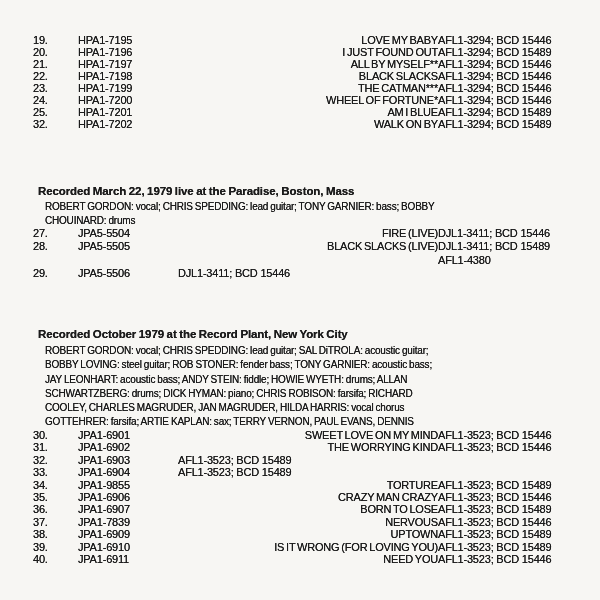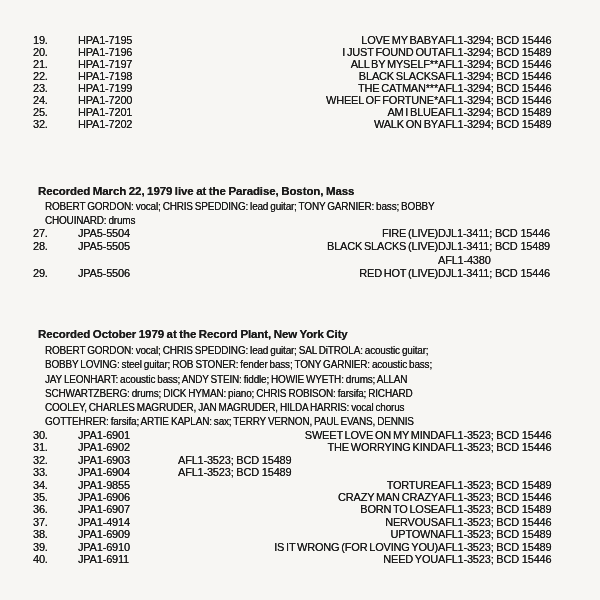--- a/index.html
+++ b/index.html
@@ -130,21 +130,20 @@
         <span class="col-matrix">JPA5-5505</span>
         <span class="col-title">BLACK SLACKS (LIVE)</span>
         <span class="col-rel">
           <div class="rel-line">DJL1-3411; BCD 15489</div>
           <div class="rel-line">AFL1-4380</div>
         </span>
       </div>
       <div class="track-row">
         <span class="col-num">29.</span>
         <span class="col-matrix">JPA5-5506</span>
-        <span class="col-title">RED HOT (LIVE)</span>
         <span class="col-rel">
           <div class="rel-line">DJL1-3411; BCD 15446</div>
         </span>
       </div>
     </section>
 
   <section class="session session-2">
     <h2 class="heading">Recorded October 1979 at the Record Plant, New York City</h2>
     <div class="personnel">
         <div class="personnel-line">ROBERT GORDON: vocal; CHRIS SPEDDING: lead guitar; SAL DiTROLA: acoustic guitar;</div>
@@ -206,21 +205,21 @@
       <div class="track-row">
         <span class="col-num">36.</span>
         <span class="col-matrix">JPA1-6907</span>
         <span class="col-title">BORN TO LOSE</span>
         <span class="col-rel">
           <div class="rel-line">AFL1-3523; BCD 15489</div>
         </span>
       </div>
       <div class="track-row">
         <span class="col-num">37.</span>
-        <span class="col-matrix">JPA1-4914</span>
+        <span class="col-matrix">JPA1-7839</span>
         <span class="col-title">NERVOUS</span>
         <span class="col-rel">
           <div class="rel-line">AFL1-3523; BCD 15446</div>
         </span>
       </div>
       <div class="track-row">
         <span class="col-num">38.</span>
         <span class="col-matrix">JPA1-6909</span>
         <span class="col-title">UPTOWN</span>
         <span class="col-rel">

